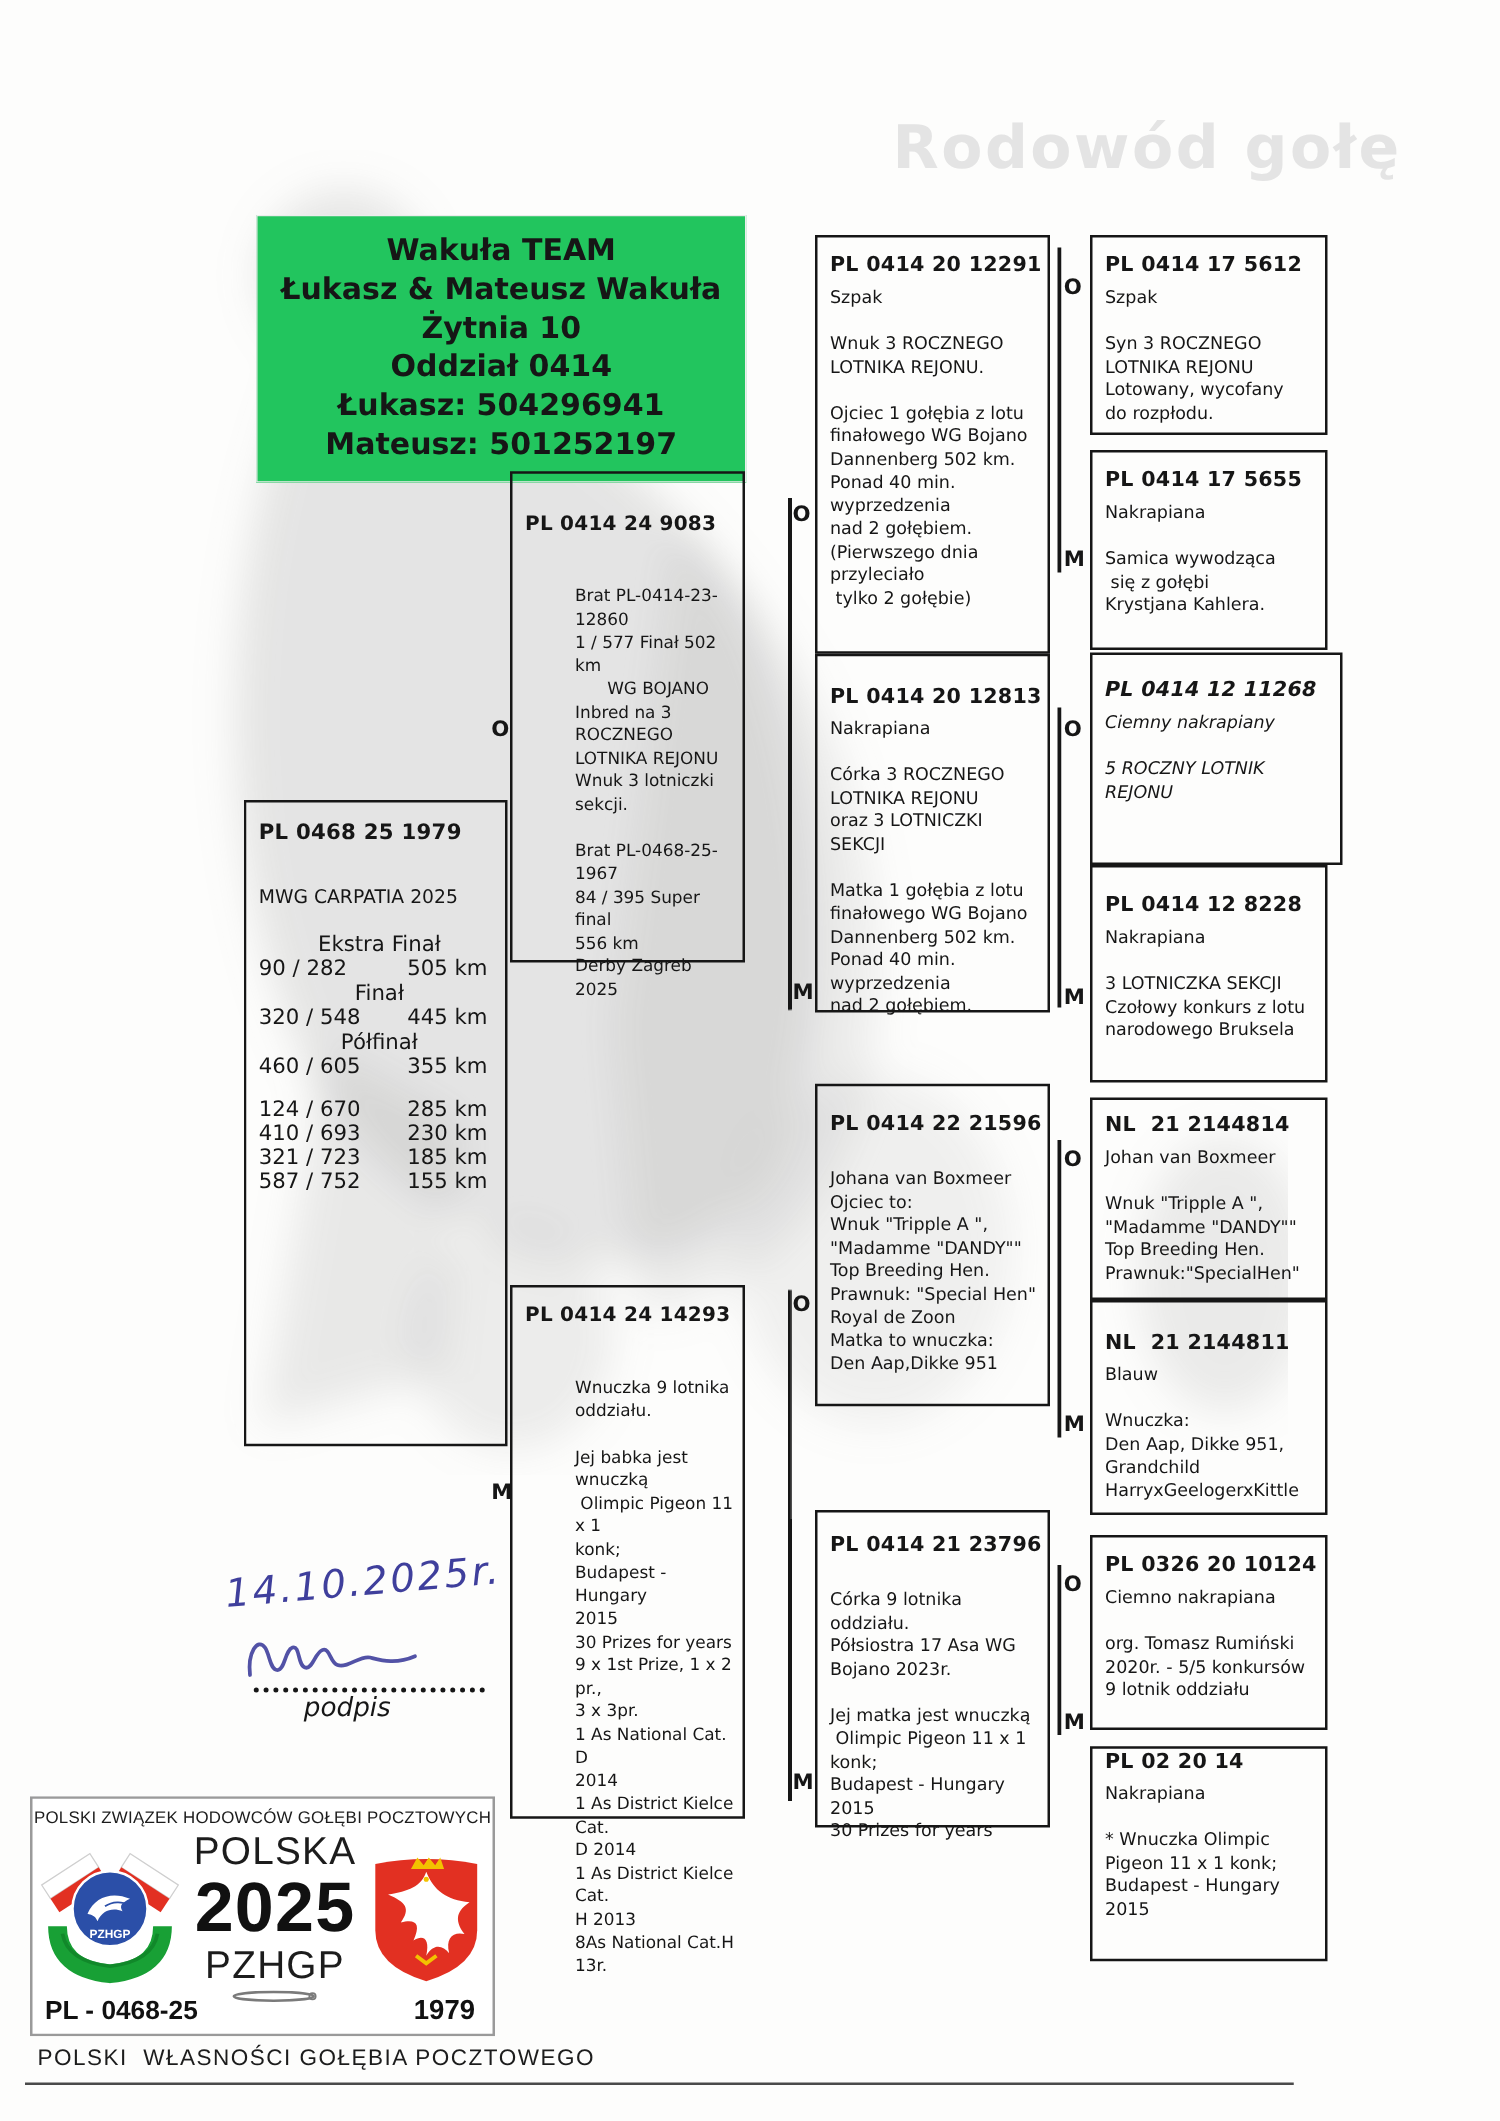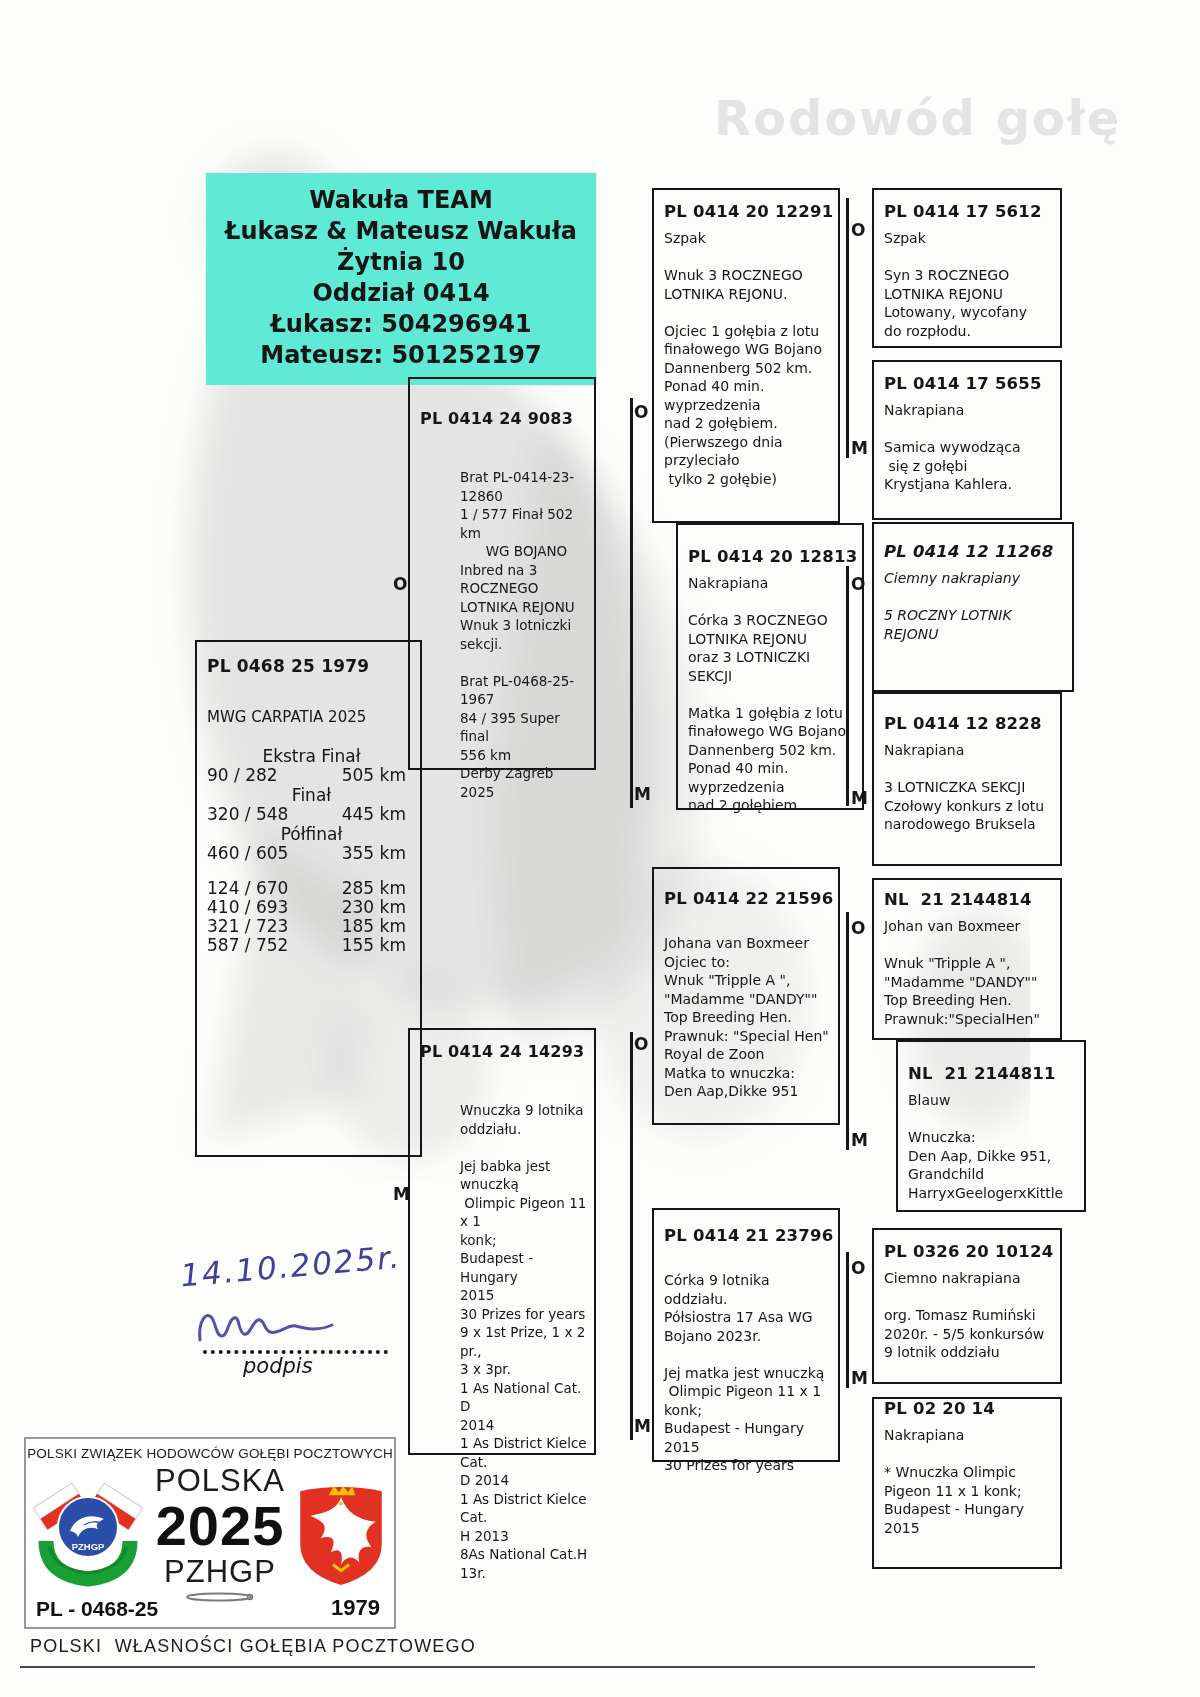--- a/index.html
+++ b/index.html
@@ -5,33 +5,33 @@
   html,body{margin:0;padding:0;background:#e9e9e9;}
   .page{position:relative;width:1200px;height:1697px;margin:0 auto;background:#fdfdfc;
         font-family:"DejaVu Sans",sans-serif;color:#161616;overflow:hidden;}
 
   
   .pigeon-wm{position:absolute;left:110px;top:120px;width:920px;height:1060px;}
   .wm-title{position:absolute;left:714px;top:90px;font-size:48px;font-weight:bold;
             color:#e4e4e4;letter-spacing:2px;white-space:nowrap;}
 
   
-  .breeder{position:absolute;left:205px;top:172px;width:392px;background:#5eead4;
+  .breeder{position:absolute;left:205px;top:172px;width:392px;background:#22c55e;
            border:1px solid #ececec;text-align:center;font-weight:bold;font-size:24px;
            line-height:31px;padding:12px 0 14px 0;box-sizing:border-box;}
 
   
   .pbox{position:absolute;border:2px solid #161616;box-sizing:border-box;
         padding:12px 4px 6px 10px;background:transparent;}
   .ring{font-weight:bold;font-size:16.5px;white-space:pre;letter-spacing:.2px;}
   .pbody{font-size:14px;line-height:18.5px;white-space:pre-wrap;margin-top:8px;}
   .col2 .pbody{font-size:13.5px;margin-left:40px;}
   .lead-gap{margin-top:40px;}
   .lead-gap-sm{margin-top:26px;}
-  .pt22{padding-top:22px;margin-left:24px;}
+  .pt22{padding-top:22px;}
 
   
   .subject .ring{font-size:17px;}
   .series{font-size:15px;margin-top:32px;white-space:pre;}
   .results{margin-top:20px;font-size:17px;}
   .stage{text-align:center;line-height:20px;}
   .stage:empty{display:none;}
   .srow{display:flex;justify-content:space-between;padding-right:10px;line-height:19px;}
   .gaptop{margin-top:16px;}
 
@@ -88,21 +88,21 @@
 
   <div class="breeder">
     <div>Wakuła TEAM</div>
     <div>Łukasz &amp; Mateusz Wakuła</div>
     <div>Żytnia 10</div>
     <div>Oddział 0414</div>
     <div>Łukasz: 504296941</div>
     <div>Mateusz: 501252197</div>
   </div>
 
-  <div class="pbox subject" style="left:195px;top:640px;width:227px;height:517px;padding-top:14px;">
+  <div class="pbox subject" style="left:195px;top:640px;width:211px;height:517px;padding-top:14px;">
     <div class="ring">PL 0468 25 1979</div>
     <div class="series">MWG CARPATIA 2025</div>
     <div class="results">
       <div class="res">
         <div class="stage">Ekstra Finał</div>
         <div class="srow">
             <span>90 / 282</span>
             <span>505 km</span>
           </div>
       </div>

